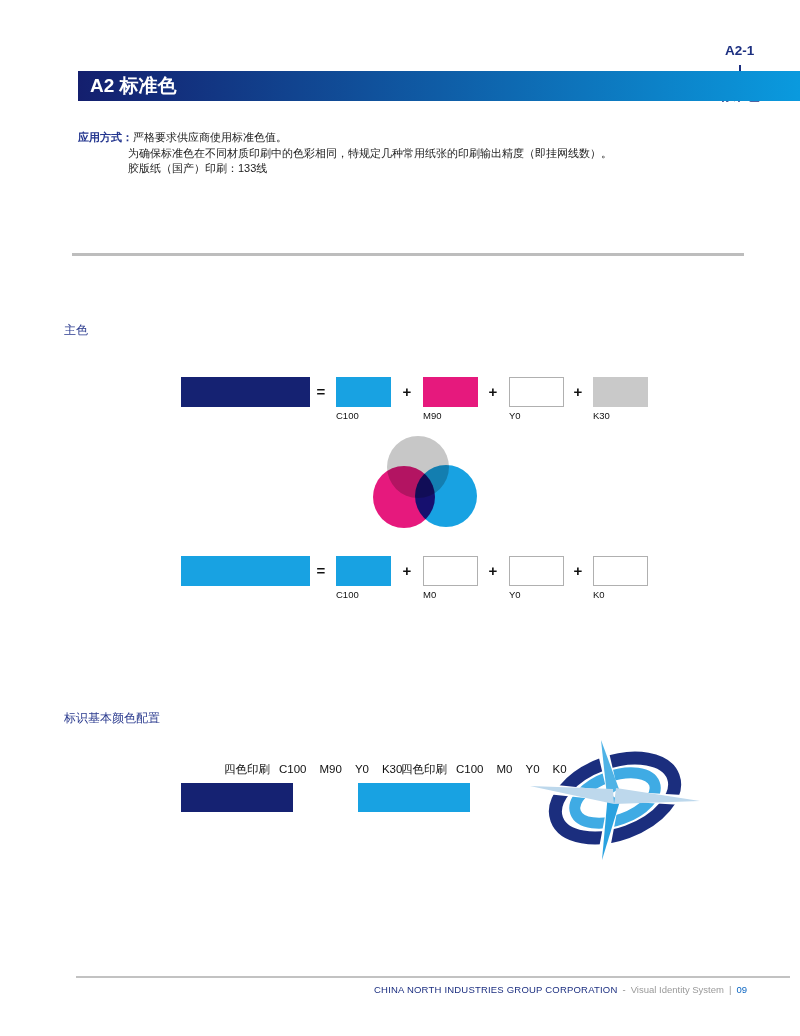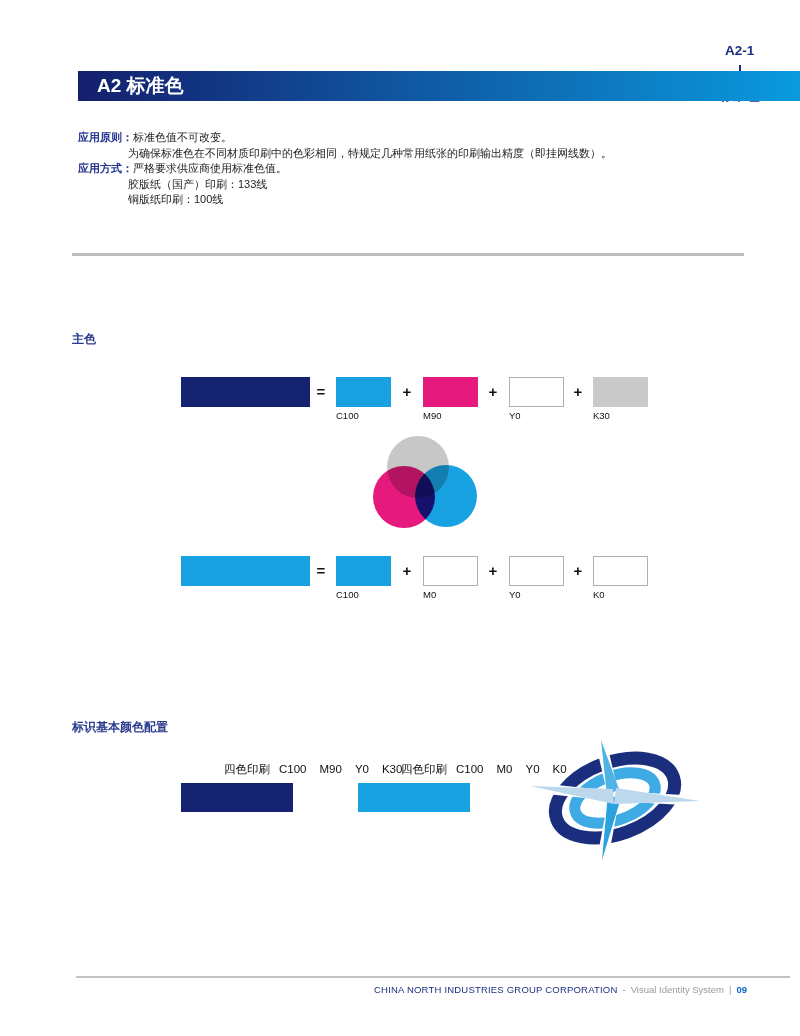--- a/index.html
+++ b/index.html
@@ -13,30 +13,30 @@
     position:absolute; top:43px; right:40px;
     display:flex; align-items:center; gap:7px;
     font-size:13.5px; font-weight:bold; color:#1c2f80;flex-direction:column;
   }
   .vsep { width:2px; height:15px; background:#1c2f80; }
   
   .banner {
     position:absolute; left:78px; top:71px; right:0; height:30px;
     background:linear-gradient(90deg,#141f6e 0%, #0a9ade 100%);
     color:#ffffff; font-size:19px; font-weight:bold; line-height:30px;
-    padding-left:19px;
+    padding-left:12px;
   }
   
   .intro { position:absolute; left:78px; top:130px; font-size:11px; line-height:15.6px; color:#222; width:660px; }
   .intro .lbl { color:#24368f; font-weight:bold; }
   .intro .ind { margin-left:50px; }
   
   .divider { position:absolute; left:72px; top:253px; width:672px; height:3px; background:#bdbdbd; }
   
-  .sec-title { position:absolute; left:72px; font-size:12px; font-weight:bold; color:#2a3a8e;margin-top:9px; }
+  .sec-title { position:absolute; left:64px; font-size:12px; font-weight:normal; color:#2a3a8e; }
   .t1 { top:322px; }
   .t2 { top:710px; }
   
   .sw { position:absolute; height:30px; }
   .r1 { top:377px; }
   .r2 { top:556px; }
   .result { left:181px; width:129px; }
   .c1 { left:336px; width:55px; }
   .c2 { left:423px; width:55px; }
   .c3 { left:509px; width:55px; }
@@ -69,47 +69,43 @@
   
   .footline { position:absolute; left:76px; top:976px; width:714px; height:2px; background:#c2c2c2; }
   .footer {
     position:absolute; top:984px; right:53px;
     display:flex; align-items:baseline; gap:5px; font-size:9.5px; white-space:nowrap;
   }
   .footer .company { font-weight:normal; color:#1c2f80; letter-spacing:0.2px; }
   .footer .dash { color:#8a8a8a; }
   .footer .system { color:#9a9a9a;text-align:center; }
   .footer .sep { color:#9a9a9a; }
-  .footer .pgnum { color:#0a65c2; font-weight:bold; }
+  .footer .pgnum { color:#0a65c2; font-weight:normal; }
 </style>
 </head>
 <body>
 
 <div class="page">
 
   <div class="page-ref">
     <span>A2-1</span>
     <span class="vsep"></span>
     <span>标准色</span>
   </div>
 
   <div class="banner">
     <span>A2 标准色</span>
   </div>
 
   <div class="intro">
     <div class="iline">
-      <span class="lbl">应用原则：</span><span>标准色值不可改变。</span>
+      <span class="lbl">应用方式：</span><span>严格要求供应商使用标准色值。</span>
     </div>
     <div class="iline ind">为确保标准色在不同材质印刷中的色彩相同，特规定几种常用纸张的印刷输出精度（即挂网线数）。</div>
-    <div class="iline">
-      <span class="lbl">应用方式：</span><span>严格要求供应商使用标准色值。</span>
-    </div>
     <div class="iline ind">胶版纸（国产）印刷：133线</div>
-    <div class="iline ind">铜版纸印刷：100线</div>
   </div>
 
   <div class="divider"></div>
 
   <div class="sec-title t1">主色</div>
 
   <div class="sw result r1" style="background-color: rgb(21, 34, 114);"></div>
   <div class="op eq r1">=</div>
   <div class="sw c1 r1" style="background-color: rgb(24, 162, 226);"></div>
   <div class="op p1 r1">+</div>

